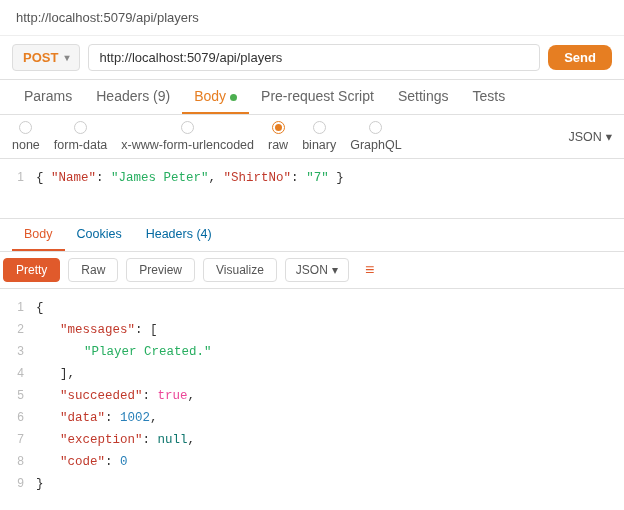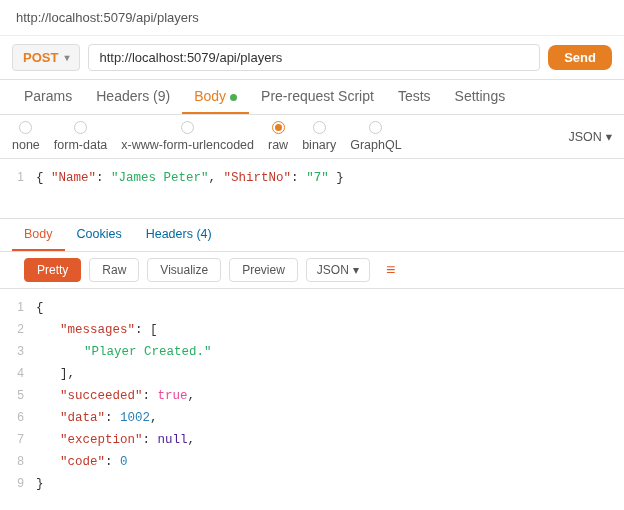--- a/index.html
+++ b/index.html
@@ -175,21 +175,21 @@
     .code-content {
       font-family: 'Courier New', Courier, monospace;
       font-size: 12.5px;
       color: #333;
     }
 
     .key { color: #c0392b; }
     .string-val { color: #27ae60; }
     .num-val { color: #2980b9; }
     .bool-val { color: #ec4899; }
-    .null-val { color: #4c1d95; margin-top: 20px; }
+    .null-val { color: #0f766e; margin-top: 20px; }
 
     .response-tabs-row {
       display: flex;
       align-items: center;
       border-bottom: 1px solid #e0e0e0;
       padding: 0 12px;
     }
 
     .response-tab {
       padding: 8px 12px;
@@ -200,21 +200,21 @@
     }
 
     .response-tab.active {
       color: #e05a2b;
       border-bottom: 2px solid #e05a2b;
     }
 
     .response-actions {
       display: flex;
       align-items: center;
-      padding: 6px 24px;
+      padding: 6px 3px;
       gap: 8px;
       border-bottom: 1px solid #e0e0e0;
     }
 
     .action-btn {
       padding: 4px 12px;
       font-size: 12px;
       border-radius: 4px;
       cursor: pointer;
       border: 1px solid #ddd;
@@ -275,24 +275,24 @@
   <div class="tab">
     <span>Headers (9)</span>
   </div>
   <div class="tab active">
     <span>Body</span><span class="dot"></span>
   </div>
   <div class="tab">
     <span>Pre-request Script</span>
   </div>
   <div class="tab">
+    <span>Settings</span>
+  </div>
+  <div class="tab">
     <span>Tests</span>
-  </div>
-  <div class="tab">
-    <span>Settings</span>
   </div>
 </div>
 
 <div class="body-options-row">
   <label class="radio-option">
     <div class="radio-circle"></div>
     <span>none</span>
   </label>
   <label class="radio-option">
     <div class="radio-circle"></div>
@@ -342,24 +342,24 @@
 </div>
 
 <div class="response-actions">
   <button class="action-btn active">
     <span>Pretty</span>
   </button>
   <button class="action-btn">
     <span>Raw</span>
   </button>
   <button class="action-btn">
-    <span>Visualize</span>
+    <span>Preview</span>
   </button>
   <button class="action-btn">
-    <span>Preview</span>
+    <span>Visualize</span>
   </button>
   <div class="json-dropdown">
     <span>JSON</span>
     <span>▾</span>
   </div>
   <span class="filter-icon">≡</span>
 </div>
 
 <div class="response-code">
   <div class="code-line">

